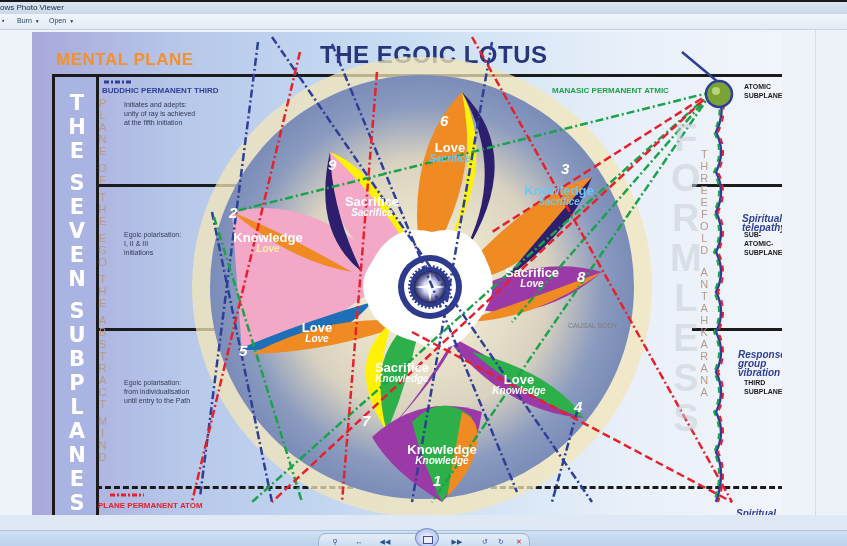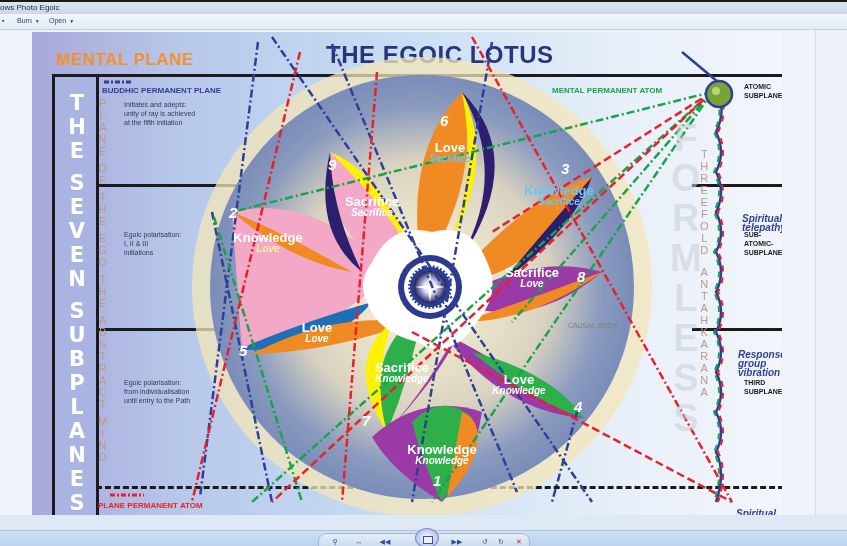--- a/index.html
+++ b/index.html
@@ -39,36 +39,36 @@
   .bottom-bar { position: absolute; left: 0; top: 530px; width: 847px; height: 16px; background: linear-gradient(#cfe0f2, #bcd3ec); border-top: 1px solid #aac3de; }
   .ctrl-group { position: absolute; left: 318px; top: 2px; width: 212px; height: 16px; border: 1px solid #9fb7d2; border-radius: 8px 8px 0 0; background: linear-gradient(#e4eef9, #c9dbee); }
   .ctrl { position: absolute; top: 3px; width: 12px; height: 10px; font-size: 7px; color: #2a4f8a; text-align: center; line-height: 10px; cursor: pointer; }
   .play-btn { position: absolute; left: 96px; top: -6px; width: 24px; height: 20px; border-radius: 50%; background: radial-gradient(#ffffff, #b7c4f0 70%, #7d8fd6); border: 1px solid #7c8bc7; }
   .play-btn::after { content: ""; position: absolute; left: 7px; top: 7px; width: 8px; height: 6px; border: 1px solid #3d4f95; background: #eef; }
 </style>
 </head>
 <body>
 
 <div class="titlebar">
-  <span>ows Photo Egoic</span>
+  <span>ows Photo Viewer</span>
 </div>
 
 <div class="menubar">
   <span class="menu-item" style="left:2px;">▪</span>
   <span class="menu-item" style="left:17px;"><span>Burn</span><span class="arr">▼</span></span>
   <span class="menu-item" style="left:49px;"><span>Open</span><span class="arr">▼</span></span>
 </div>
 
 <div class="viewer"></div>
 <div class="right-gutter"></div>
 
 <div class="image-area">
 
   <div class="title-mental" style="left:24px; top:18px;">MENTAL PLANE</div>
-  <div class="title-main" style="left:294px; top:9px;">THE EGOIC LOTUS</div>
+  <div class="title-main" style="left:288px; top:9px;">THE EGOIC LOTUS</div>
 
   <div class="diagram-frame" style="left:20px; top:42px; width:750px; height:460px;">
     <div class="left-col">
       <div class="vert-big">
         <span>T</span>
           <span>H</span>
           <span>E</span>
           <span style="height:8px"></span>
           <span>S</span>
           <span>E</span>
@@ -238,22 +238,22 @@
       <span>A</span>
       <span>H</span>
       <span>K</span>
       <span>A</span>
       <span>R</span>
       <span>A</span>
       <span>N</span>
       <span>A</span>
   </div>
 
-  <div class="label-atom" style="left:70px; top:54px; color:#2e3f98;">BUDDHIC PERMANENT PLANE</div>
-  <div class="label-atom" style="left:520px; top:54px; color:#1aa34a;">MENTAL PERMANENT ATOM</div>
+  <div class="label-atom" style="left:70px; top:54px; color:#2e3f98;">BUDDHIC PERMANENT THIRD</div>
+  <div class="label-atom" style="left:520px; top:54px; color:#1aa34a;">MANASIC PERMANENT ATMIC</div>
   <div class="label-atom" style="left:66px; top:469px; color:#e8202a;">PLANE PERMANENT ATOM</div>
 
   <div class="note" style="left:92px; top:68px; white-space:pre;">Initiates and adepts:
 unity of ray is achieved
 at the fifth initiation</div>
   <div class="note" style="left:92px; top:198px; white-space:pre;">Egoic polarisation:
 I, II &amp; III
 initiations</div>
   <div class="note" style="left:92px; top:346px; white-space:pre;">Egoic polarisation:
 from individualisation

